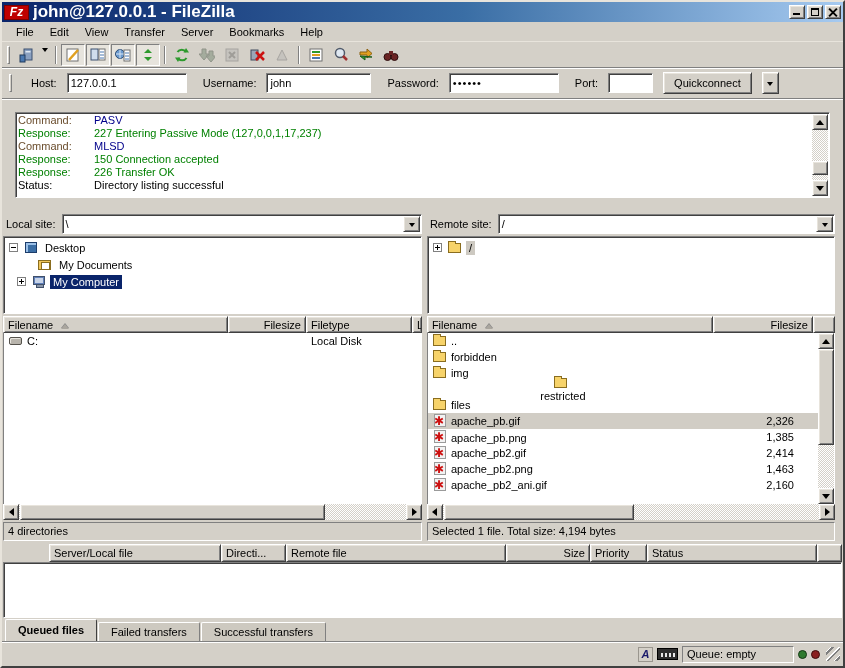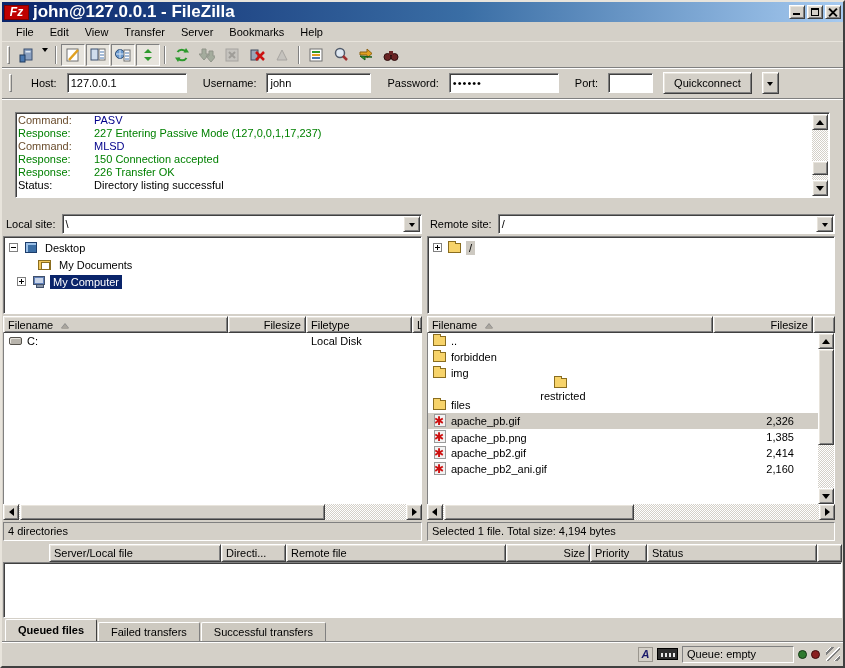--- a/index.html
+++ b/index.html
@@ -543,20 +543,29 @@
                 </div>
                 <span>apache_pb2.gif</span>
               </div>
             <div class="cell cell-size" style="width:100px">2,414</div>
           </div>
           <div class="lrow">
             <div class="cell" style="width:270px;display:flex;align-items:center;">
                 <div class="icon16">
                   <div class="imgfile-ic"></div>
                 </div>
+                <span>apache_pb2.png</span>
+              </div>
+            <div class="cell cell-size" style="width:100px">1,463</div>
+          </div>
+          <div class="lrow">
+            <div class="cell" style="width:270px;display:flex;align-items:center;">
+                <div class="icon16">
+                  <div class="imgfile-ic"></div>
+                </div>
                 <span>apache_pb2_ani.gif</span>
               </div>
             <div class="cell cell-size" style="width:100px">2,160</div>
           </div>
         </div>
         <div class="vscroll" style="top:0;right:0;bottom:0;">
           <div class="sb-btn raised" style="top:0">
               <div class="arr-up"></div>
             </div>
           <div class="raised" style="position:absolute;left:0;top:16px;width:16px;height:96px;"></div>

